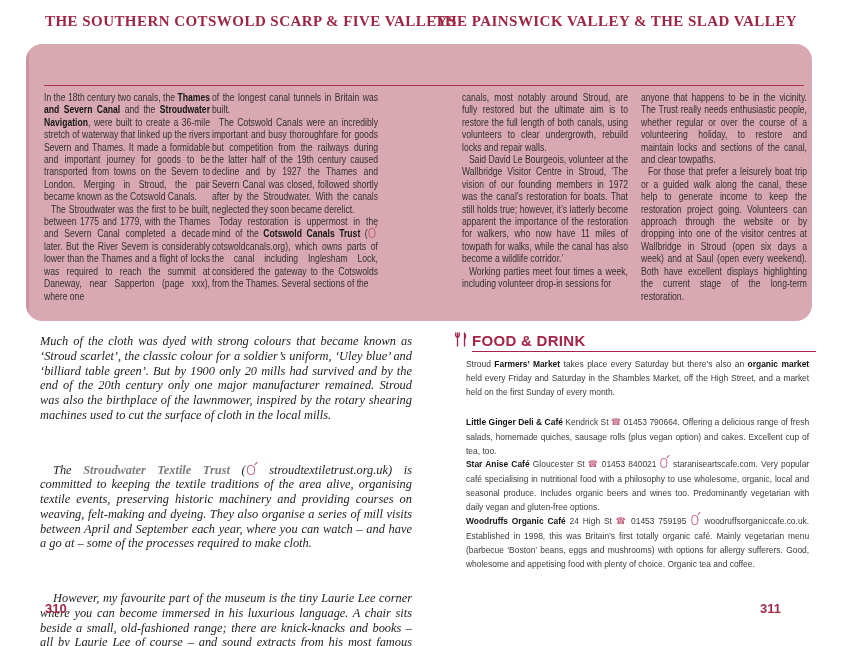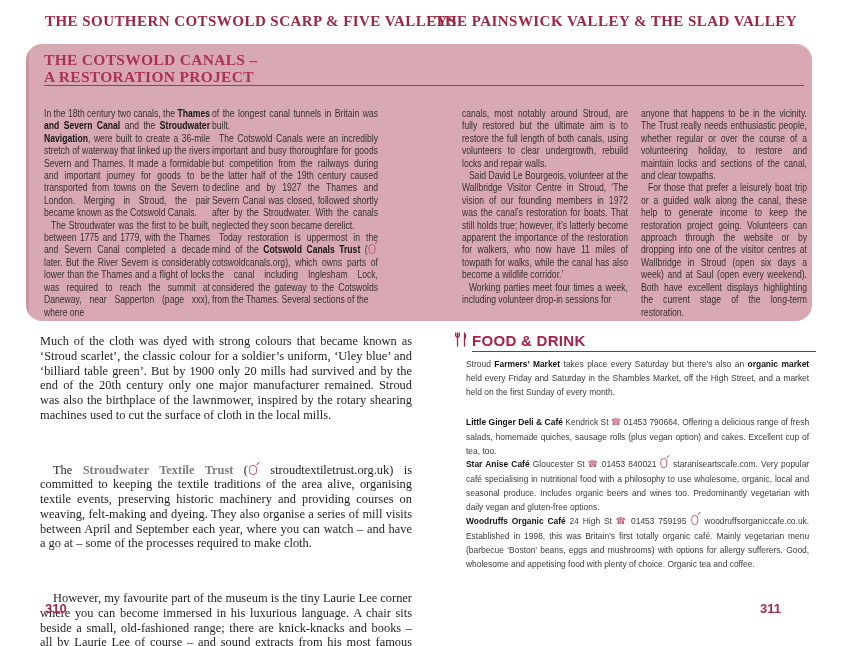--- a/index.html
+++ b/index.html
@@ -11,31 +11,31 @@
            font-size:15px;letter-spacing:.45px;color:#9e2543;white-space:nowrap;}
   .runhead.left{left:45px;}
   .runhead.right{right:45px;text-align:right;margin-left:32px;}
 
   
   .feature-box{position:absolute;left:26px;top:44px;width:786px;height:277px;border-radius:16px;
                background:linear-gradient(90deg,#c994a1 0 3px,#d9a9b3 3px);}
   .fb-title{position:absolute;left:18px;top:7px;font-family:"Liberation Serif",serif;
             font-weight:bold;font-size:15.5px;line-height:1.1;color:#ab3156;letter-spacing:.3px;}
   .fb-rule{position:absolute;left:18px;right:8px;top:41px;border-top:1.6px solid #ab3156;}
-  .fb-col{position:absolute;top:48px;margin-top:16px;}
+  .fb-col{position:absolute;top:48px;}
   .cond{transform:scaleX(0.86);transform-origin:0 0;}
   .fb-col .cond{width:193px;}
   .fb-col p{margin:0;font-size:10px;line-height:12.4px;text-align:justify;color:#332f31;}
   .fb-col p + p{text-indent:8px;}
   .b{font-weight:bold;color:#151515;}
 
   
   .body-left{position:absolute;left:40px;top:334px;width:372px;}
   .body-left p{margin:0;font-family:"Liberation Serif",serif;font-size:12.4px;line-height:14.75px;
-               text-align:justify;color:#1e1e1e;}
+               text-align:justify;color:#1e1e1e;font-style:italic;}
   .body-left p + p{text-indent:13px;margin-top:40px;}
   .gb{font-weight:bold;color:#7d7d7d;}
 
   
   .food{position:absolute;left:455px;top:332px;width:361px;}
   .food-head-row{position:relative;}
   .fk-icon{position:absolute;left:0;top:0;}
   .food-head{margin-left:17px;font-weight:bold;font-size:15px;letter-spacing:.3px;color:#a42348;}
   .food-rule{margin-left:17px;border-top:1.5px solid #a42348;margin-top:2px;}
   .food-body{margin-left:11px;margin-top:5px;}
@@ -57,24 +57,20 @@
 </style>
 </head>
 <body>
 
 <div class="sheet">
 
   <div class="runhead left">THE SOUTHERN COTSWOLD SCARP &amp; FIVE VALLEYS</div>
   <div class="runhead right">THE PAINSWICK VALLEY &amp; THE SLAD VALLEY</div>
 
   <div class="feature-box">
-    <div class="fb-title">
-      <span>THE COTSWOLD CANALS –</span><br>
-      <span>A RESTORATION PROJECT</span>
-    </div>
     <div class="fb-rule"></div>
 
     <div class="fb-col" style="left:18px;">
       <div class="cond">
         <p><span>In the 18th century two canals, the </span><span class="b">Thames and Severn Canal</span><span> and the </span><span class="b">Stroudwater Navigation</span><span>, were built to create a 36-mile stretch of waterway that linked up the rivers Severn and Thames. It made a formidable and important journey for goods to be transported from towns on the Severn to London. Merging in Stroud, the pair became known as the Cotswold Canals.</span></p>
         <p><span>The Stroudwater was the first to be built, between 1775 and 1779, with the Thames and Severn Canal completed a decade later. But the River Severn is considerably lower than the Thames and a flight of locks was required to reach the summit at Daneway, near Sapperton (page xxx), where one</span></p>
       </div>
     </div>
     <div class="fb-col" style="left:186px;">
       <div class="cond">

